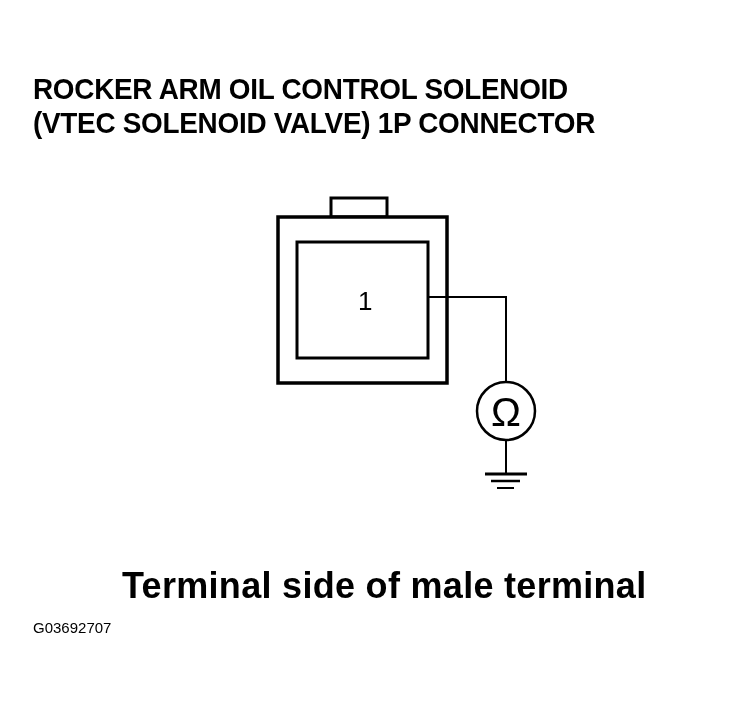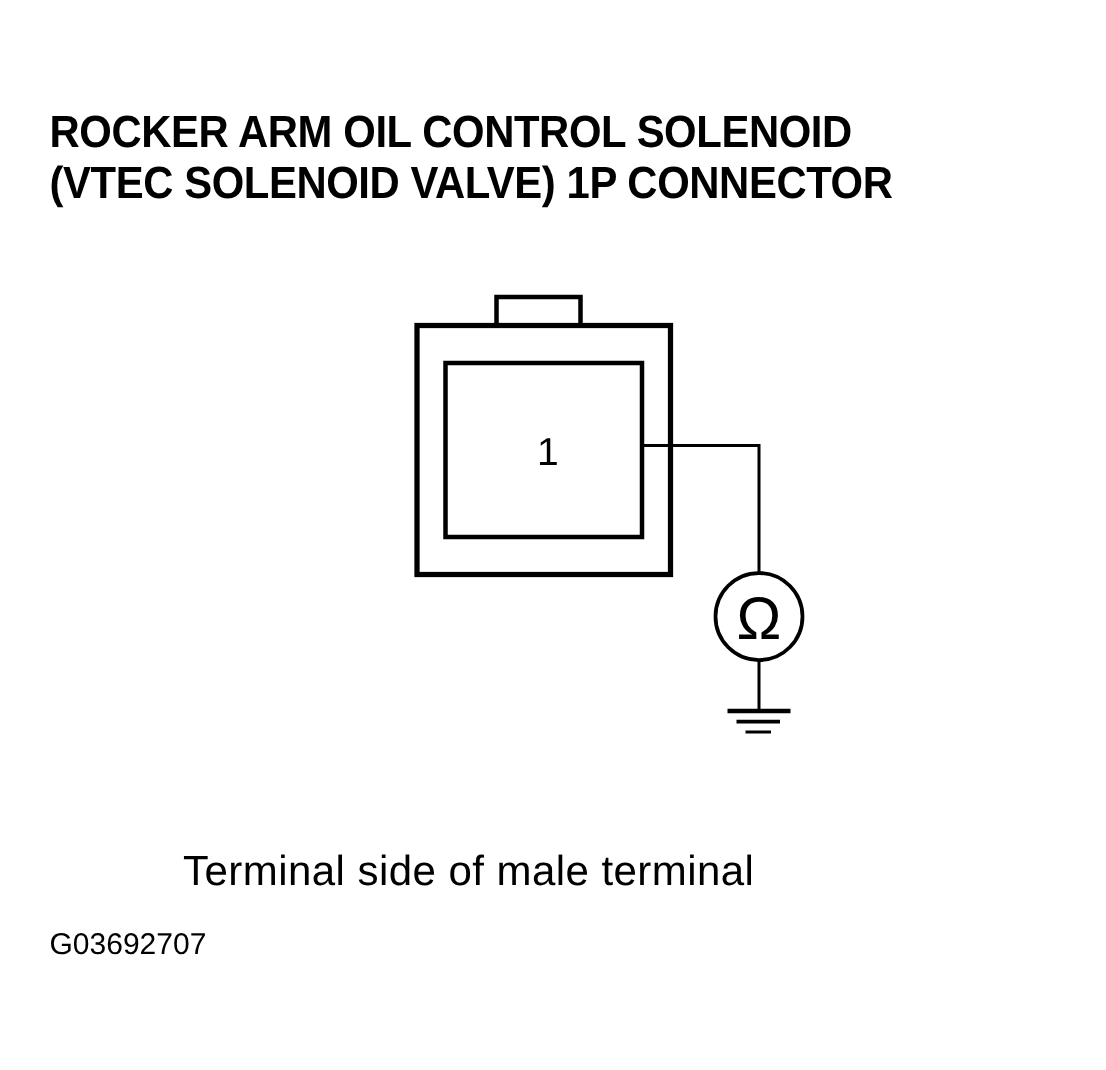--- a/index.html
+++ b/index.html
@@ -6,26 +6,27 @@
   body { width: 737px; height: 713px; position: relative; overflow: hidden; font-family: "Liberation Sans", sans-serif; color: #000; }
   .title {
     position: absolute; left: 33px; top: 72px;
     font-family: "Liberation Sans", sans-serif; font-weight: bold;
     font-size: 30px; line-height: 34px; letter-spacing: -0.3px;
     transform: scaleX(0.93); transform-origin: left top;
     white-space: nowrap;
   }
   .caption {
     position: absolute; left: 122px; top: 565px;
-    font-family: "Liberation Sans", sans-serif; font-size: 28px; letter-spacing: 0.3px;
+    font-family: "Liberation Sans", sans-serif; font-size: 36px; letter-spacing: 0.3px;
     white-space: nowrap;
+    font-weight: bold;
   }
   .figid {
     position: absolute; left: 33px; top: 619px;
-    font-family: "Liberation Sans", sans-serif; font-size: 20px;
+    font-family: "Liberation Sans", sans-serif; font-size: 15px;
     white-space: nowrap;
   }
   svg.diagram { position: absolute; left: 0; top: 0; }
   .pin-label { font-family: "Liberation Sans", sans-serif; font-size: 26px; }
 </style>
 </head>
 <body>
 
 <div class="title">
   <div>ROCKER ARM OIL CONTROL SOLENOID</div>

